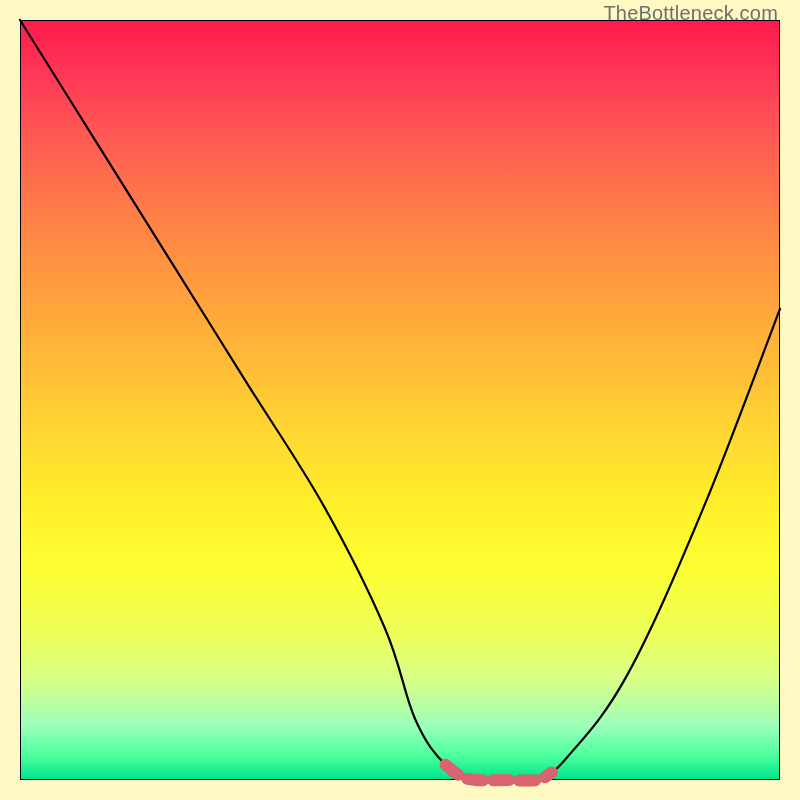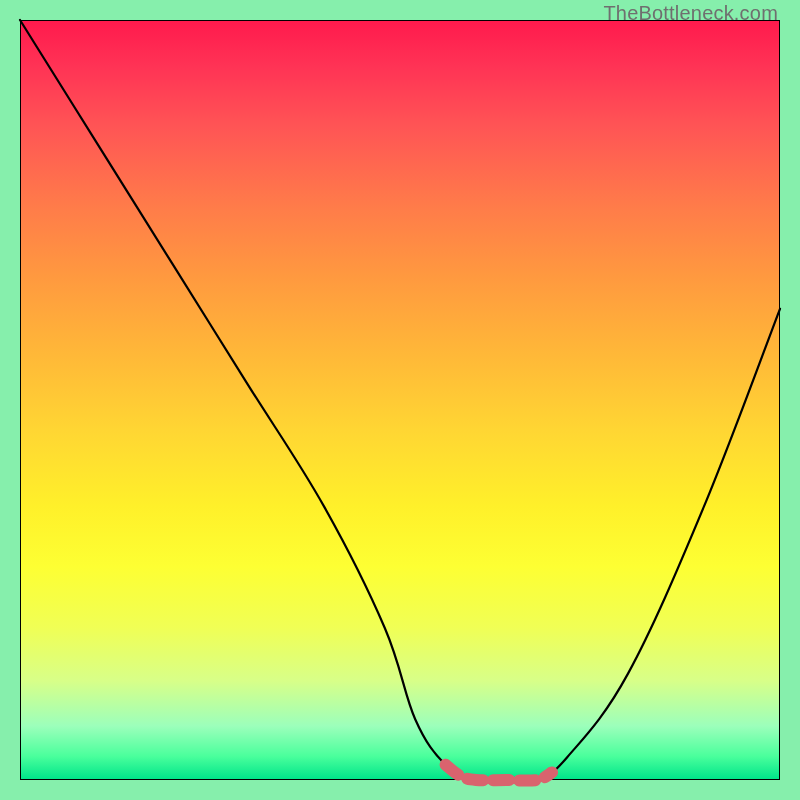--- a/index.html
+++ b/index.html
@@ -1,21 +1,21 @@
 <!DOCTYPE html>
 <html><head>
 <meta charset="utf-8">
 <style>
   * { margin: 0; padding: 0; box-sizing: border-box; }
   html, body { width: 800px; height: 800px; overflow: hidden; }
   .container {
     width: 800px;
     height: 800px;
     position: relative;
-    background: #86efac;
+    background: #fef9c3;
     text-align: center;
   }
   .plot-area {
     position: absolute;
     left: 20px;
     top: 20px;
     width: 760px;
     height: 760px;
     background: linear-gradient(to bottom,
       #ff1a4d 0%,

